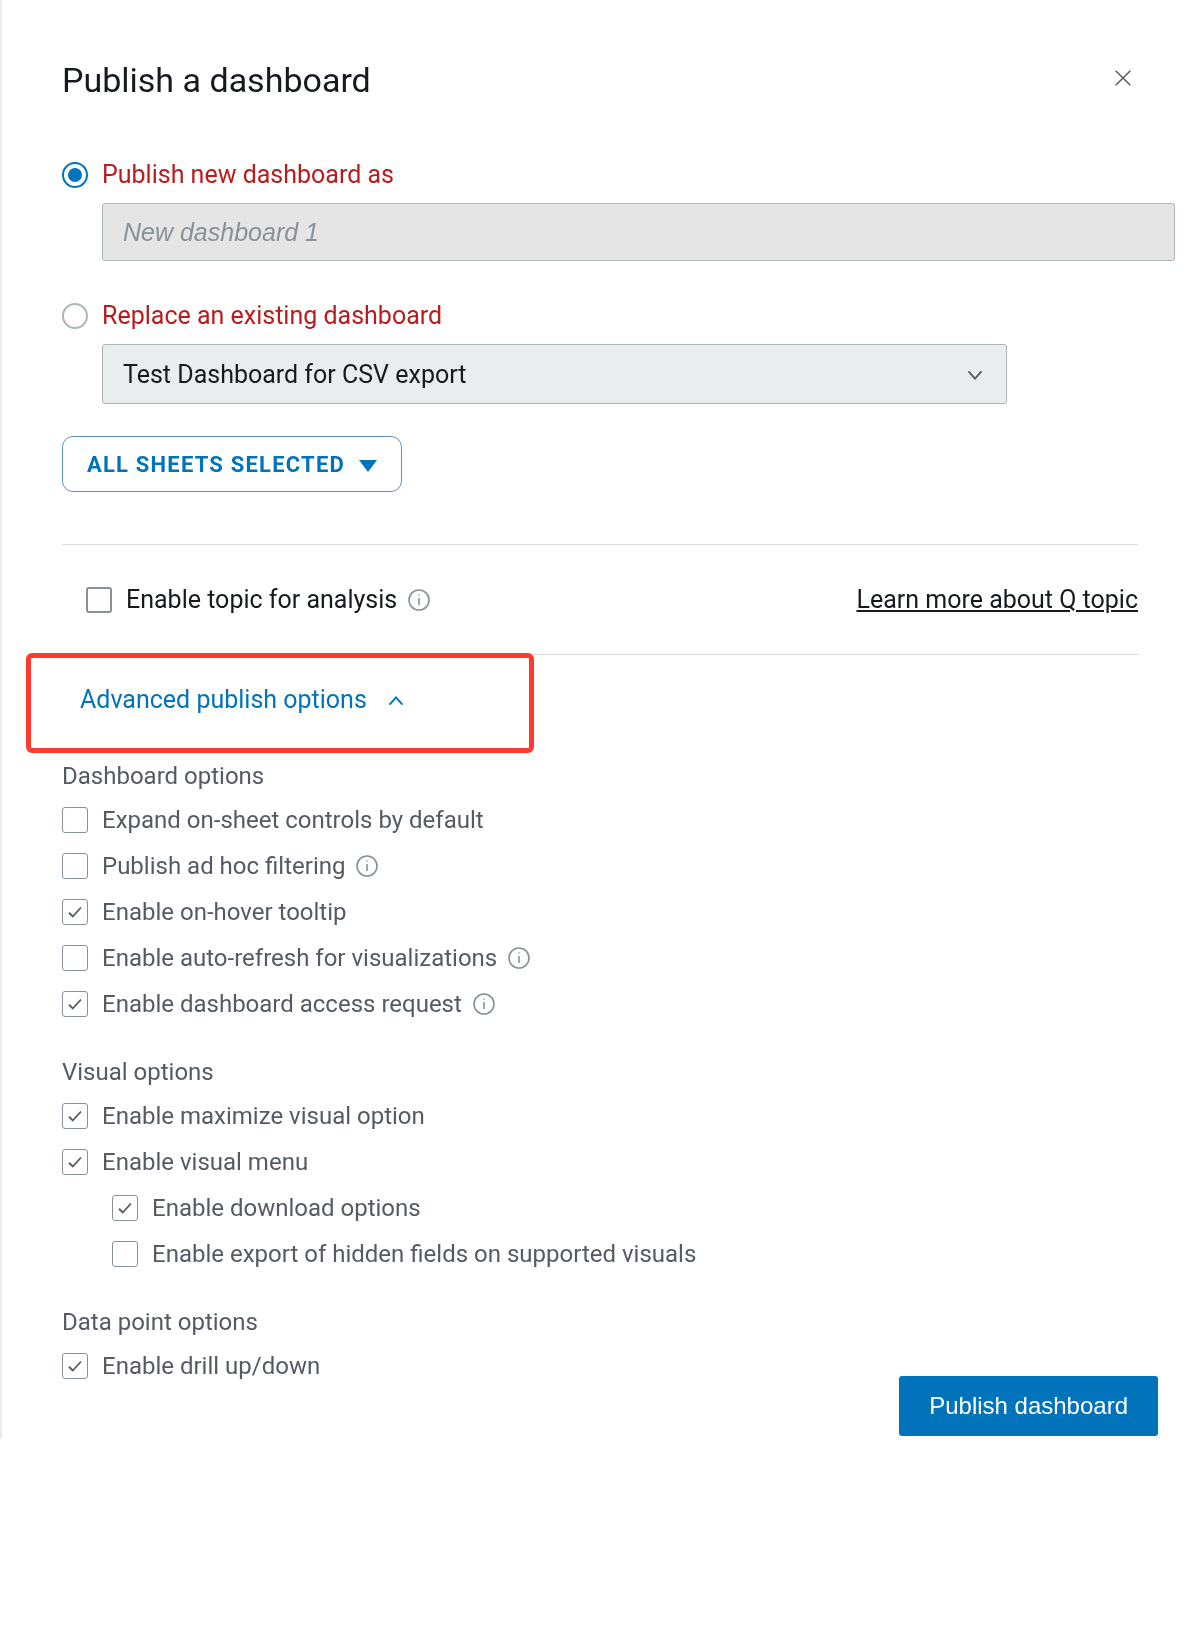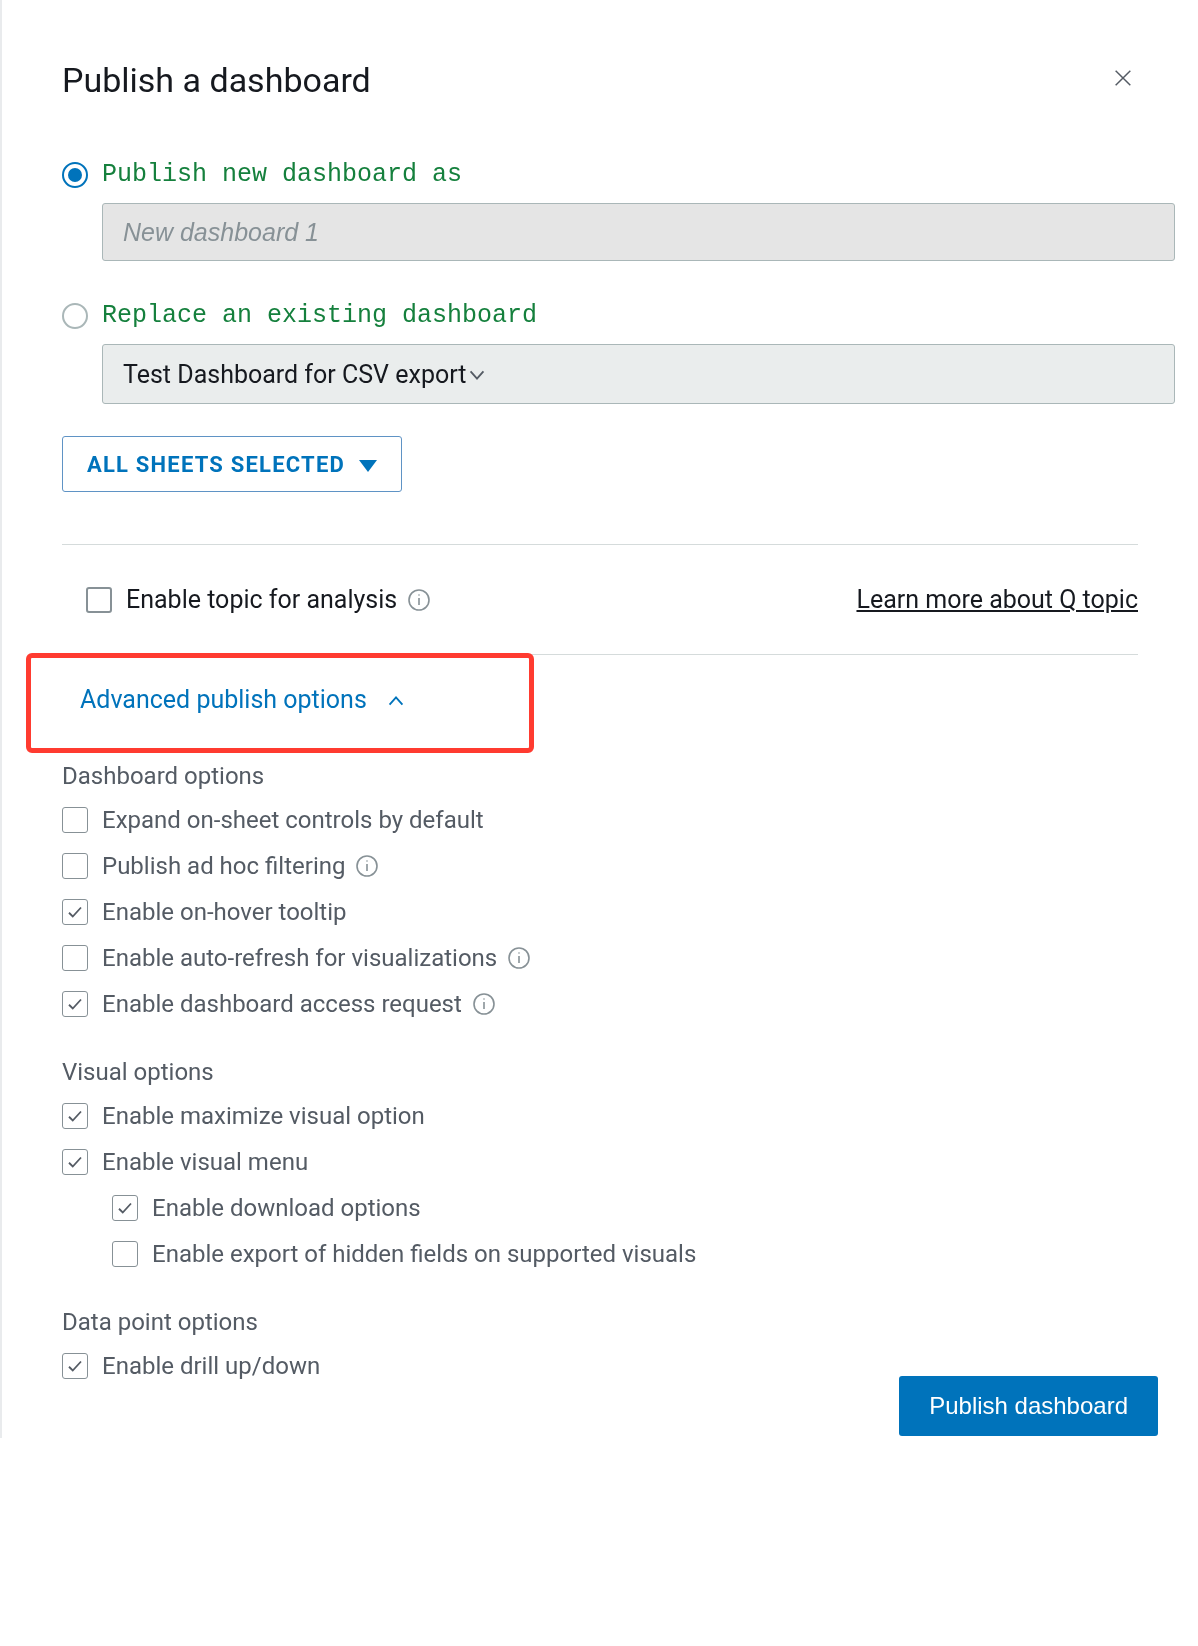--- a/index.html
+++ b/index.html
@@ -47,61 +47,61 @@
   .radio-outer.selected {
     border: 2px solid #0073bb;
   }
   .radio-inner {
     width: 14px; height: 14px; border-radius: 50%;
     background:#0073bb; display:none;
   }
   .radio-outer.selected .radio-inner { display:block; }
   .radio-label {
     font-size: 25px;
-    color:#15803d;
-    font-family:Liberation Mono, monospace;
+    color:#b91c1c;
   }
   .text-input {
     width: 1073px;
     margin-left: 40px;
     height: 58px;
     border: 1px solid #aab7b8;
     border-radius: 3px;
     background:#e5e5e5;
     padding: 0 20px;
     font-size: 25px;
     color:#16191f;
   }
   .text-input::placeholder {
     color: #879196;
     font-style: italic;
   }
   .select-box {
-    width: 1073px;
+    width: 905px;
     margin-left: 40px;
     height: 60px;
     border: 1px solid #aab7b8;
     border-radius: 3px;
     background:#eaeded;
     padding: 16px 20px;
     font-size: 25px;
     color:#16191f;
     display:flex;
     align-items:center;
+    justify-content:space-between;
   }
   .chevron-down { width:22px; height:22px; }
   .chevron-down svg, .chevron-up svg { width:100%; height:100%; stroke:#545b64; stroke-width:2; fill:none; }
 
   .sheets-btn {
     display:inline-flex;
     align-items:center;
     height:56px;
     padding: 0 24px;
     border: 1px solid #5f93c5;
-    border-radius: 3px;
+    border-radius: 11px;
     color:#0073bb;
     font-size:22px;
     font-weight:700;
     letter-spacing:1.2px;
     cursor:pointer;
     margin-bottom: 52px;
   }
   .sheets-btn .tri { margin-left:14px; }
   .sheets-btn .tri svg { width:18px; height:12px; fill:#0073bb; }
 

